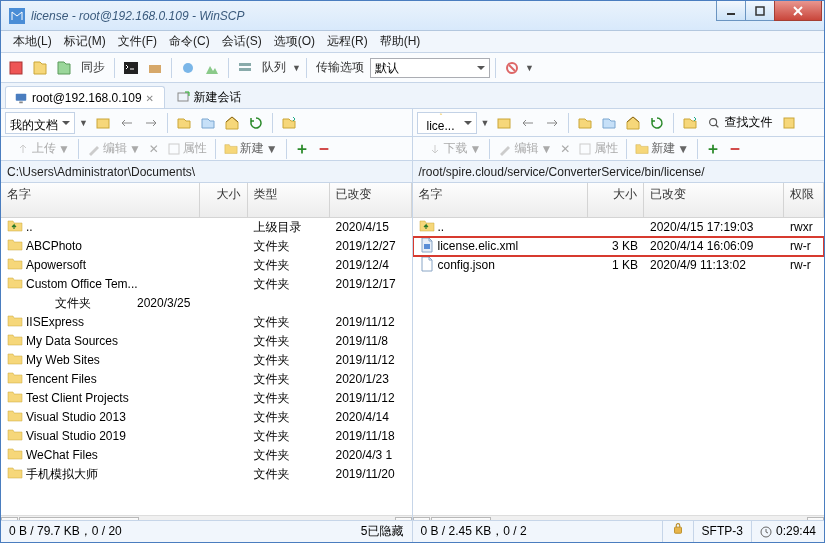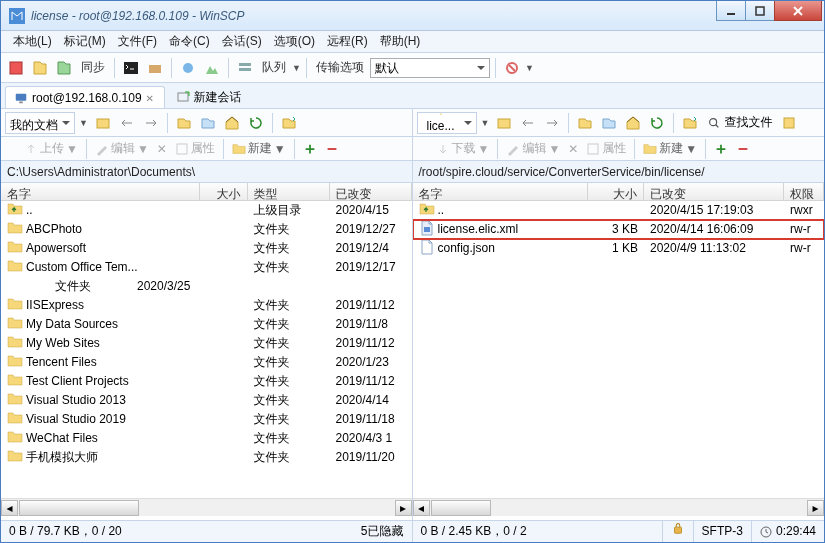--- a/index.html
+++ b/index.html
@@ -38,30 +38,30 @@
 .pane { width: 50%; display: flex; flex-direction: column; border-right: 1px solid #c6d5e8; }
 .pane:last-child { border-right: none; }
 
 
 .loc-bar { height: 28px; border-bottom: 1px solid #c6d5e8; display: flex; align-items: center; padding: 0 4px; gap: 2px; background: #fafcfe; }
 .loc-combo { display: flex; align-items: center; gap: 4px; padding: 0 16px 0 4px; height: 22px; border: 1px solid #c3d2e6; background: #fff; position: relative; min-width: 60px; flex-direction: column;}
 .loc-combo:after { content:''; position:absolute; right:4px; top:8px; border:4px solid transparent; border-top-color:#555;}
 .loc-btn { width: 22px; height: 22px; display:flex; align-items:center; justify-content:center; }
 
 
-.act-bar { height: 24px; border-bottom: 1px solid #c6d5e8; display: flex; align-items: center; padding: 0 20px; gap: 2px; background: #fafcfe; color:#666;}
+.act-bar { height: 24px; border-bottom: 1px solid #c6d5e8; display: flex; align-items: center; padding: 0 12px; gap: 2px; background: #fafcfe; color:#666;}
 .act-item { display:flex; align-items:center; gap:2px; padding: 0 3px;}
 .act-item.disabled { color:#aaa; }
 
 
 .path-bar { height: 22px; background: #eef4fb; border-bottom: 1px solid #c6d5e8; padding: 0 6px; line-height: 22px; color: #222; overflow:hidden; white-space: nowrap;}
 
 
 .file-list { flex: 1; overflow: hidden; position: relative; }
-.fl-header { display: flex; height: 18px; background: linear-gradient(#fdfdfd,#ececec); border-bottom: 1px solid #d4d4d4; justify-content: center; }
+.fl-header { display: flex; height: 35px; background: linear-gradient(#fdfdfd,#ececec); border-bottom: 1px solid #d4d4d4; justify-content: center; }
 .fl-header div { padding: 0 6px; line-height: 22px; border-right: 1px solid #d4d4d4; color: #333; overflow:hidden; white-space:nowrap;}
 .fl-body { overflow: auto; height: calc(100% - 22px - 18px); }
 .fl-row { display: flex; height: 19px; line-height: 19px; }
 .fl-row > div { padding: 0 6px; overflow: hidden; white-space: nowrap; }
 .fl-row .icon { width: 16px; height: 16px; display:inline-block; vertical-align: -3px; margin-right: 3px;}
 .fl-row.highlighted { outline: 2px solid #d73a2f; outline-offset: -1px; }
 
 
 .hscroll { height: 18px; background: #f0f0f0; border-top:1px solid #ddd; display:flex; align-items:center;}
 .hscroll .arrow { width:17px; height:16px; background: linear-gradient(#fdfdfd,#d8d8d8); border:1px solid #b8b8b8; display:flex;align-items:center;justify-content:center;}

